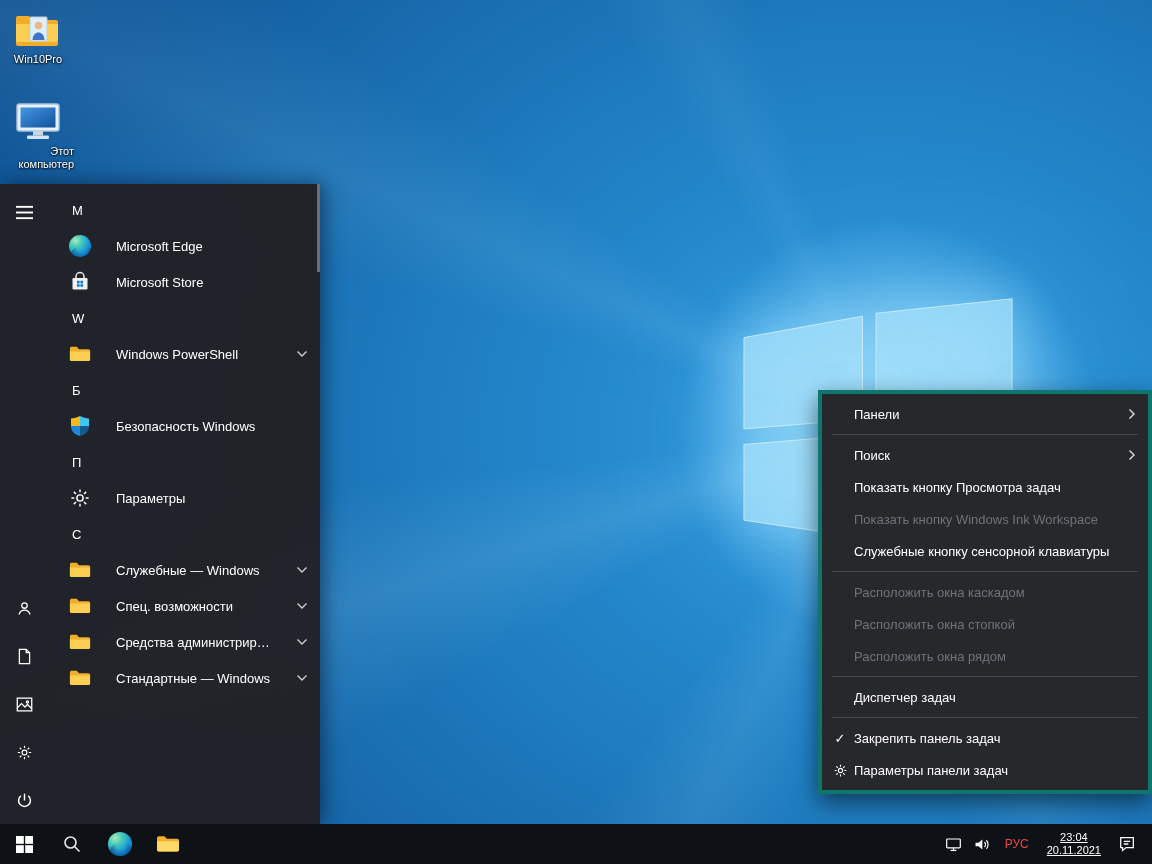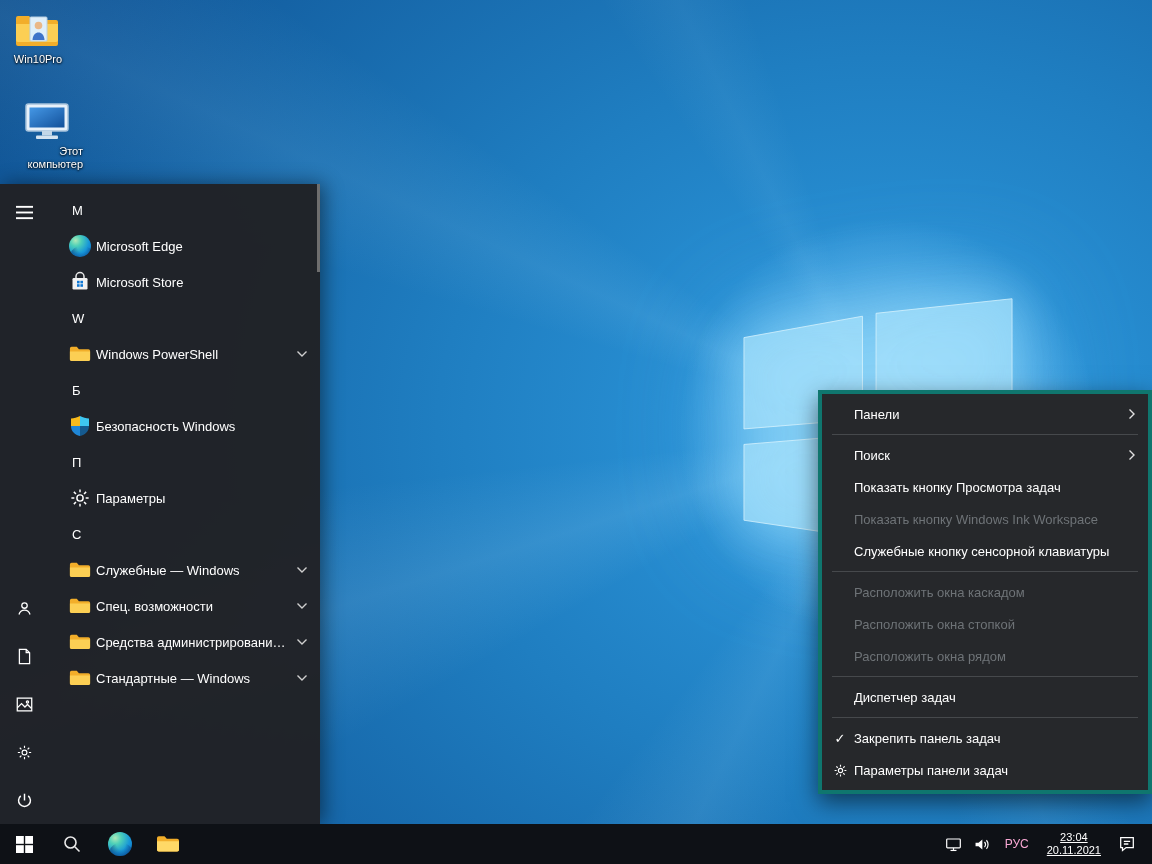--- a/index.html
+++ b/index.html
@@ -31,41 +31,41 @@
     opacity:0.92;
   }
 
   
   .desktop-icon { position:absolute; width:76px; display:flex; flex-direction:column; align-items:center; gap:3px; }
   .desktop-icon .di-label {
     color:#fff; font-size:11px; line-height:13px; text-align:right; max-width:72px;
     text-shadow:0 1px 2px rgba(0,0,0,0.95), 0 0 3px rgba(0,0,0,0.7);
   }
   #icon-win10pro { left:0; top:10px; }
-  #icon-thispc  { left:9px; top:100px; }
+  #icon-thispc  { left:0; top:100px; }
 
   
   .start-menu {
     position:absolute; left:0; top:184px; width:320px; height:640px; z-index:5;
     background:rgba(33,34,38,0.975); box-shadow:4px 0 18px rgba(0,0,0,0.45);
     display:flex;
   }
   .start-rail { position:relative; flex:0 0 48px; }
   .rail-btn { position:absolute; left:0; width:48px; height:48px; display:flex; align-items:center; justify-content:center; color:#fff; cursor:default; }
   .rail-btn svg { width:17px; height:17px; }
   #rail-menu { top:4px; }
   #rail-user { bottom:192px; }
   #rail-docs { bottom:144px; }
   #rail-pics { bottom:96px; }
   #rail-settings { bottom:48px; }
   #rail-power { bottom:0; }
 
   .start-apps { flex:1; padding-top:8px; position:relative; overflow:hidden; }
   .app-header { height:36px; display:flex; align-items:center; padding-left:24px; color:#fff; font-size:13px; }
-  .app-item { height:36px; display:flex; align-items:center; padding:0 12px 0 20px; color:#fff; font-size:13px; gap:4px; }
+  .app-item { height:36px; display:flex; align-items:center; padding:0 12px 0 20px; color:#fff; font-size:13px; gap:24px; }
   .app-icon { width:24px; height:24px; flex:0 0 24px; display:flex; align-items:center; justify-content:center; }
   .app-icon svg { width:22px; height:22px; }
   .app-label { flex:1; white-space:nowrap; overflow:hidden; text-overflow:ellipsis; }
   .chev-down { width:12px; height:8px; flex:0 0 12px; }
   .start-scrollbar { position:absolute; right:0; top:0; width:3px; height:88px; background:#6e6e6e; }
 
   .edge-logo { width:24px; height:24px; border-radius:50%;
     background:radial-gradient(circle at 30% 25%, #aee9b8 0%, #4dd0b8 25%, #1796d8 60%, #0a5fb4 100%);
     position:relative; overflow:hidden; }
   .edge-logo::after { content:""; position:absolute; left:2px; top:11px; width:22px; height:15px;
@@ -88,21 +88,21 @@
   .cm-sep { height:1px; background:#46494c; margin:4px 10px; }
 
   
   .taskbar { position:absolute; left:0; bottom:0; width:1152px; height:40px; background:#0e1116; z-index:10; display:flex; align-items:stretch; }
   .tb-left { display:flex; }
   .tb-btn { width:48px; display:flex; align-items:center; justify-content:center; cursor:default; }
   .tb-btn svg { display:block; }
   .tb-right { margin-left:auto; display:flex; align-items:center; padding-right:8px; }
   .tray-icon { width:28px; height:40px; display:flex; align-items:center; justify-content:center; }
   .tray-icon svg { width:17px; height:17px; }
-  .tray-lang { color:#f9a8d4; font-size:12px; padding:0 9px; }
+  .tray-lang { color:#ef4444; font-size:12px; padding:0 9px; }
   .tray-clock { color:#fff; font-size:11px; line-height:13px; text-align:center; padding:0 9px;text-decoration:underline; }
   .tray-action { width:34px; height:40px; display:flex; align-items:center; justify-content:center; }
   .tray-action svg { width:18px; height:18px; }
 </style>
 </head>
 <body>
 
 <div class="screen">
 
   <div class="wallpaper">

